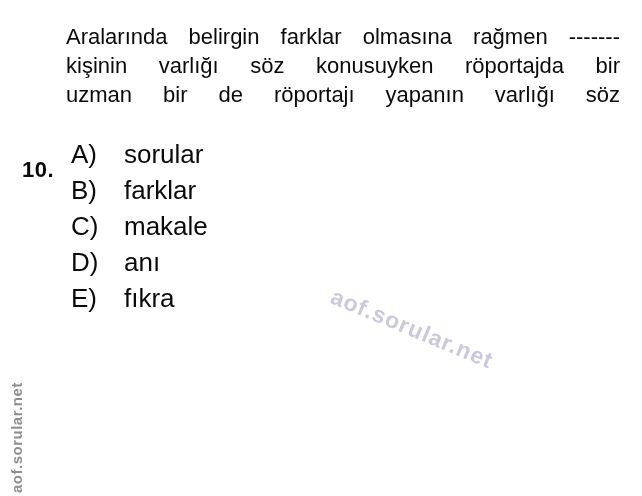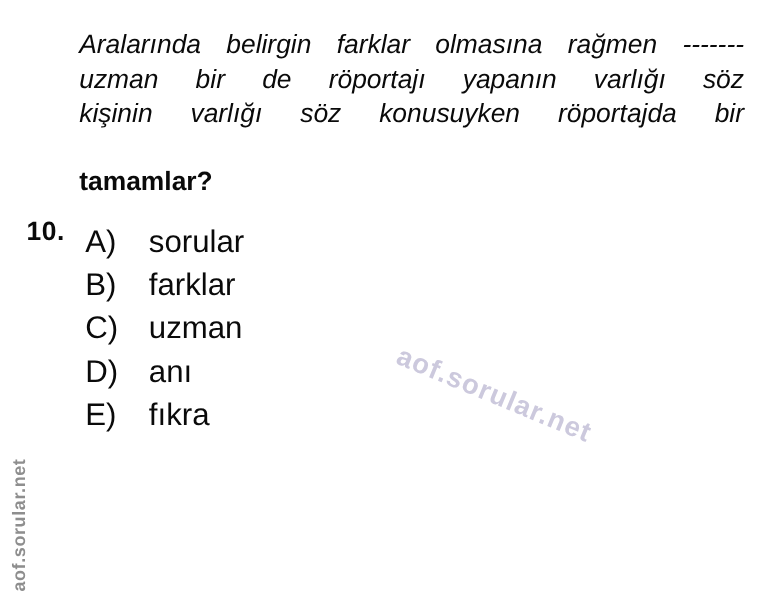--- a/index.html
+++ b/index.html
@@ -33,21 +33,20 @@
   .qcol {
     flex: 0 0 554px;
     width: 554px;
   }
   .body-line {
     font-size: 22px;
     line-height: 29px;
     text-align: justify;
     text-align-last: justify;
     white-space: normal;
-    font-style: italic;
   }
   .body-line.last-line {
     text-align-last: left;
   }
   .prompt-block {
     margin-top: 27px;
     font-weight: bold;
   }
   .prompt-line {
     font-size: 22px;
@@ -103,38 +102,37 @@
   }
 </style>
 </head>
 <body>
 
 <div class="question-wrap">
   <div class="qnum">10.</div>
   <div class="qcol">
     <div class="body-paragraph">
       <div class="body-line">Aralarında belirgin farklar olmasına rağmen -------</div>
+      <div class="body-line">kişinin varlığı söz konusuyken röportajda bir</div>
       <div class="body-line">uzman bir de röportajı yapanın varlığı söz</div>
-      <div class="body-line">kişinin varlığı söz konusuyken röportajda bir</div>
     </div>
     <div class="prompt-block">
-      <div class="prompt-line last-line">tamamlar?</div>
     </div>
     <div class="options-block">
       <div class="option-row">
         <span class="opt-letter">A)</span>
         <span class="opt-text">sorular</span>
       </div>
       <div class="option-row">
         <span class="opt-letter">B)</span>
         <span class="opt-text">farklar</span>
       </div>
       <div class="option-row">
         <span class="opt-letter">C)</span>
-        <span class="opt-text">uzman</span>
+        <span class="opt-text">makale</span>
       </div>
       <div class="option-row">
         <span class="opt-letter">D)</span>
         <span class="opt-text">anı</span>
       </div>
       <div class="option-row">
         <span class="opt-letter">E)</span>
         <span class="opt-text">fıkra</span>
       </div>
     </div>

